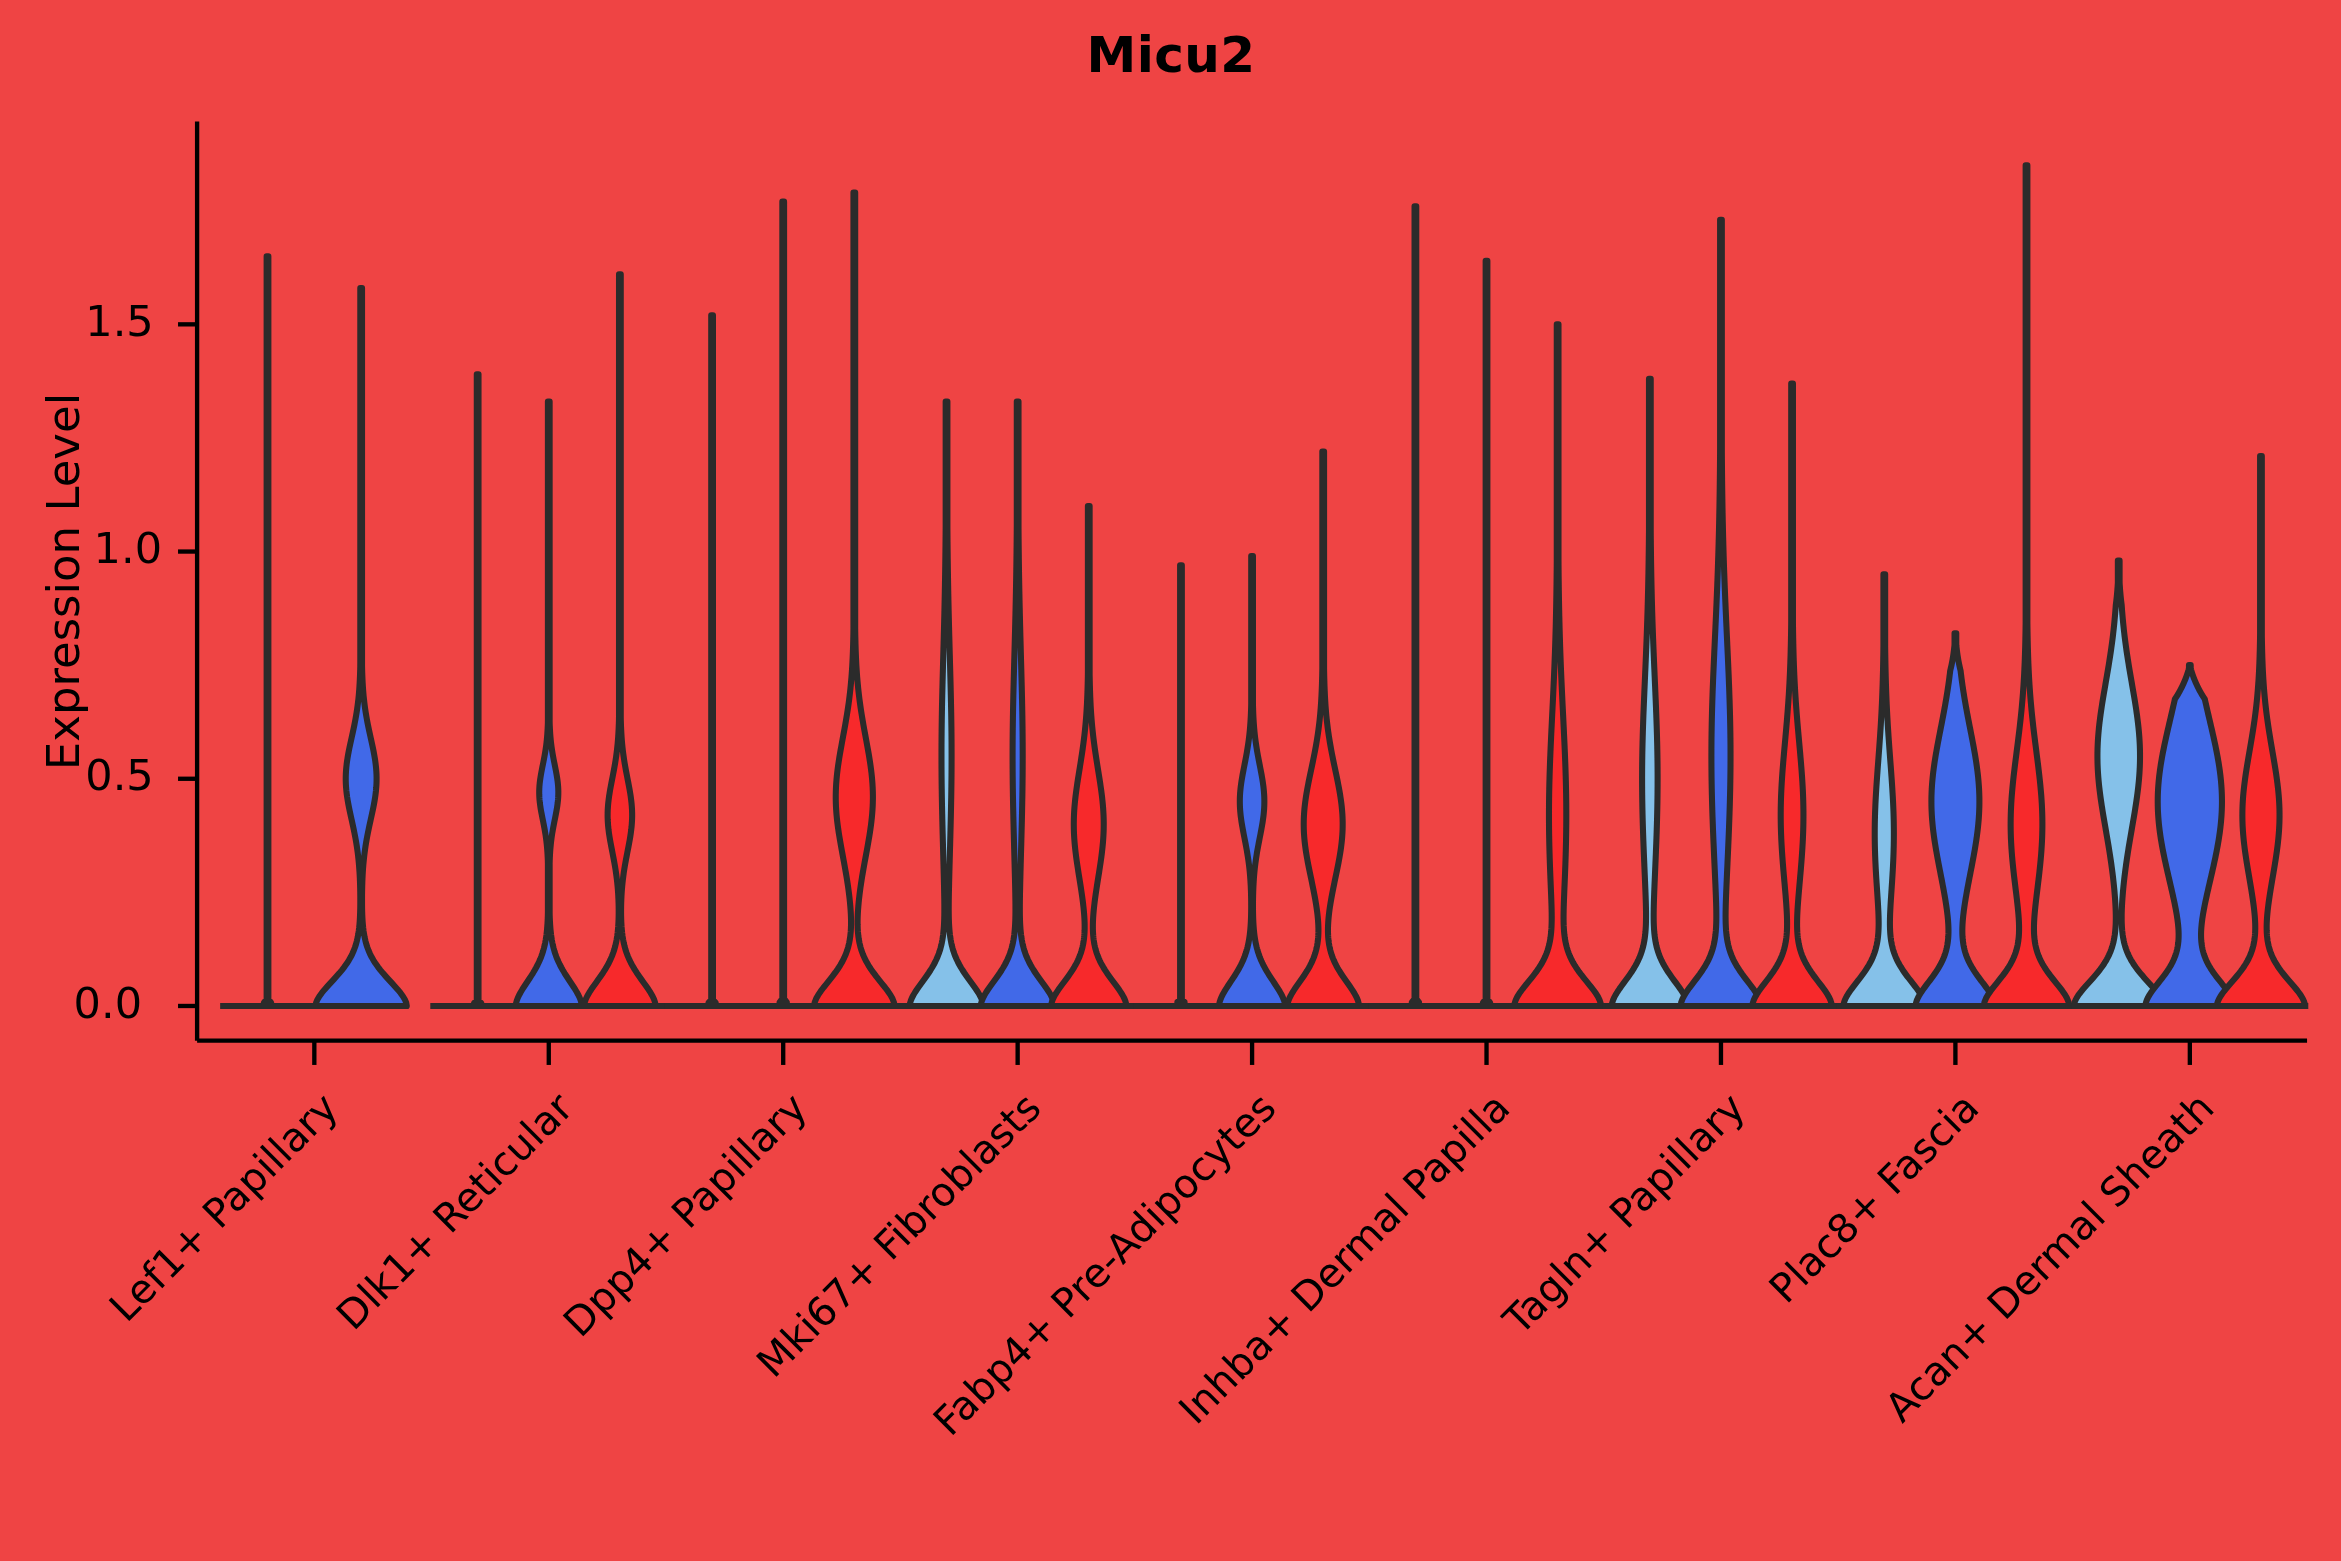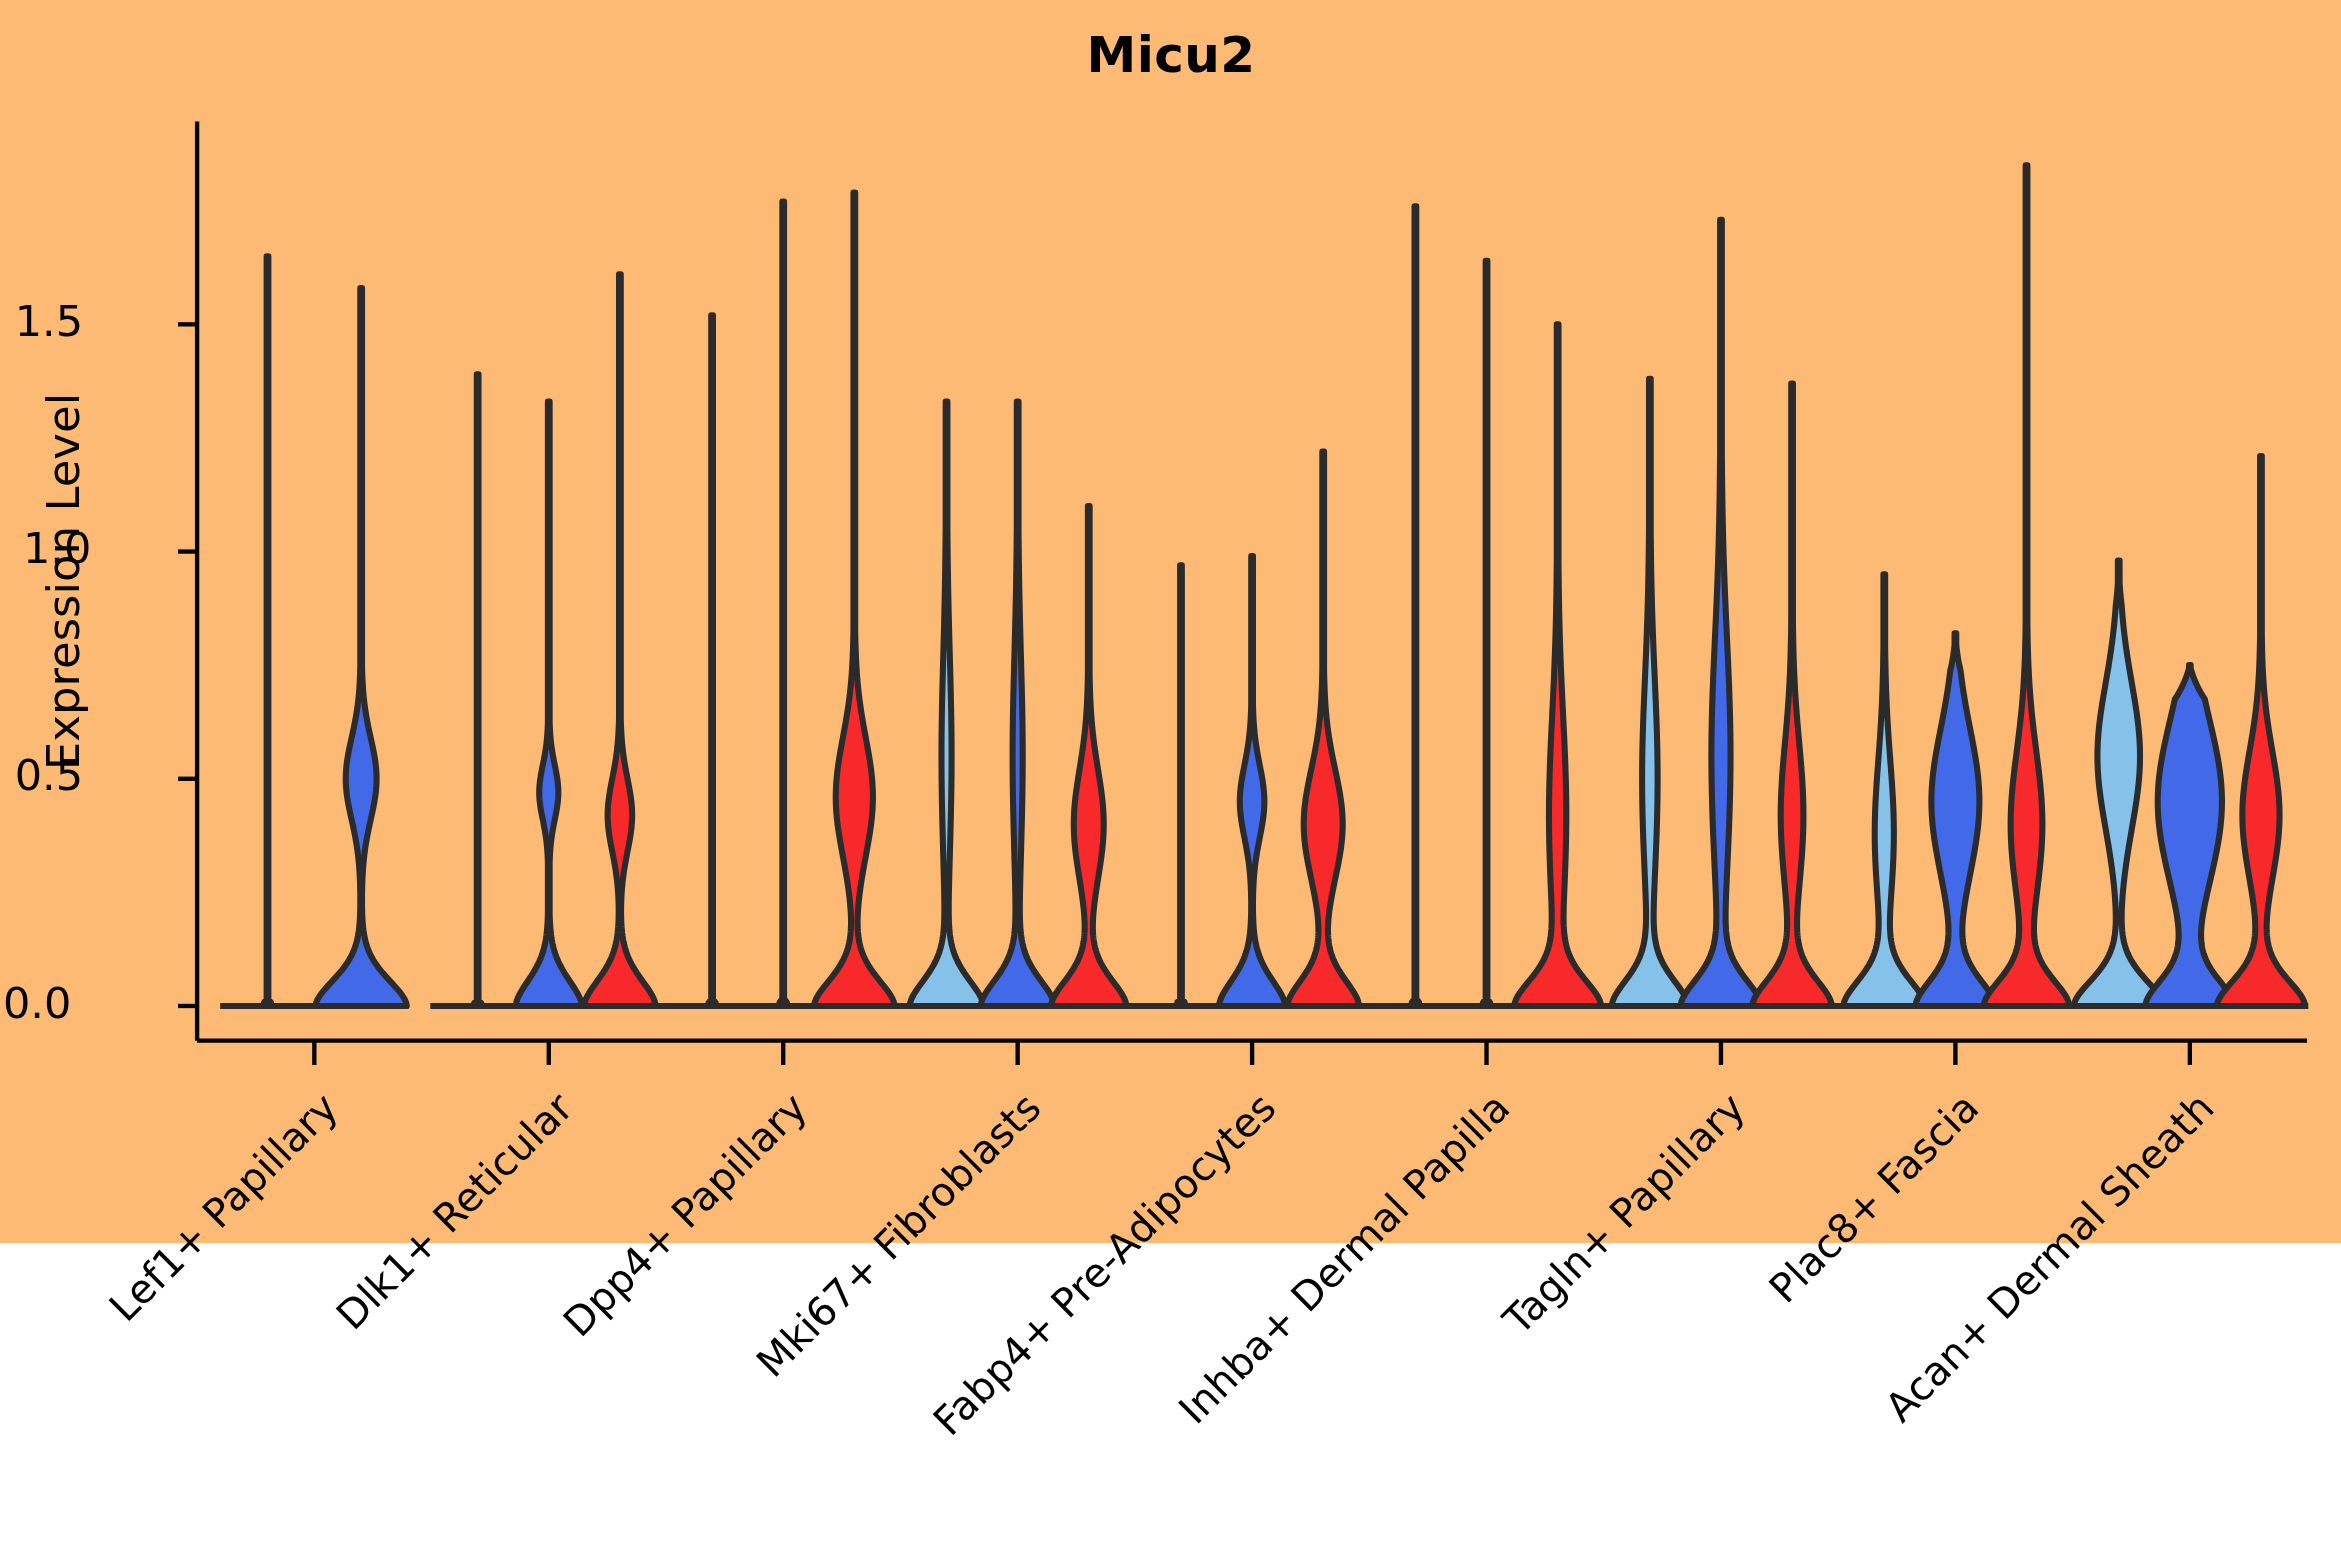--- a/index.html
+++ b/index.html
@@ -1,29 +1,29 @@
 <!DOCTYPE html>
 <html style="font-size:14px"><head>
 <meta charset="utf-8">
 <style>
   html,body{margin:0;padding:0;background:#ffffff;}
   body{width:2342px;height:1561px;font-family:"DejaVu Sans",sans-serif;overflow:hidden;}
-  #root{position:relative;width:2342px;height:1243px;background:#fdba74;}
+  #root{position:relative;width:2342px;height:1561px;background:#ef4444;}
   #plot-title{
     position:absolute;left:0;top:26px;width:2342px;text-align:center;
     font-size:50px;font-weight:bold;color:#000;letter-spacing:0.4px;
     font-family:"DejaVu Sans",sans-serif;
   }
   #ylabel{
     position:absolute;left:-206px;top:555px;width:538px;text-align:center;
     transform:rotate(-90deg);transform-origin:center center;
     font-size:45px;color:#000;font-family:"DejaVu Sans",sans-serif;
   }
   .ytick-label{
-    position:absolute;text-align:left;width:139px;
+    position:absolute;text-align:right;width:139px;
     font-size:43px;color:#000;font-family:"DejaVu Sans",sans-serif;
   }
   .xtick-label{
     position:absolute;white-space:nowrap;font-size:40px;color:#000;
     transform-origin:right top;transform:rotate(-45deg);
     font-family:"DejaVu Sans",sans-serif;
   }
   svg#canvas{position:absolute;left:0;top:0;}
   .spine{stroke:#000;stroke-width:5;fill:none;stroke-linecap:butt;}
   .tickmark{stroke:#000;stroke-width:5;}

